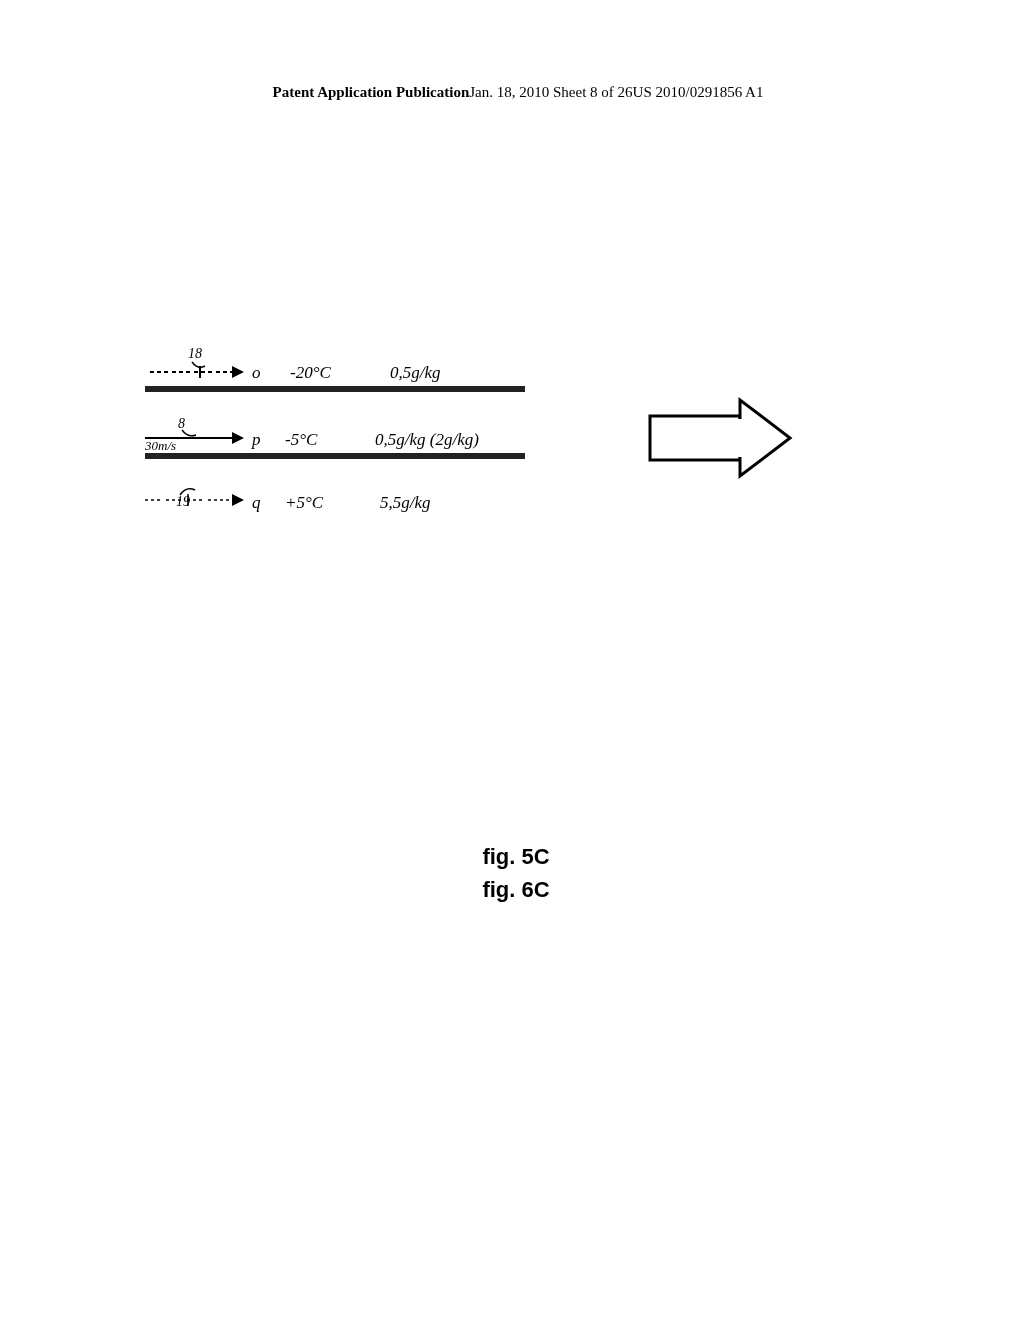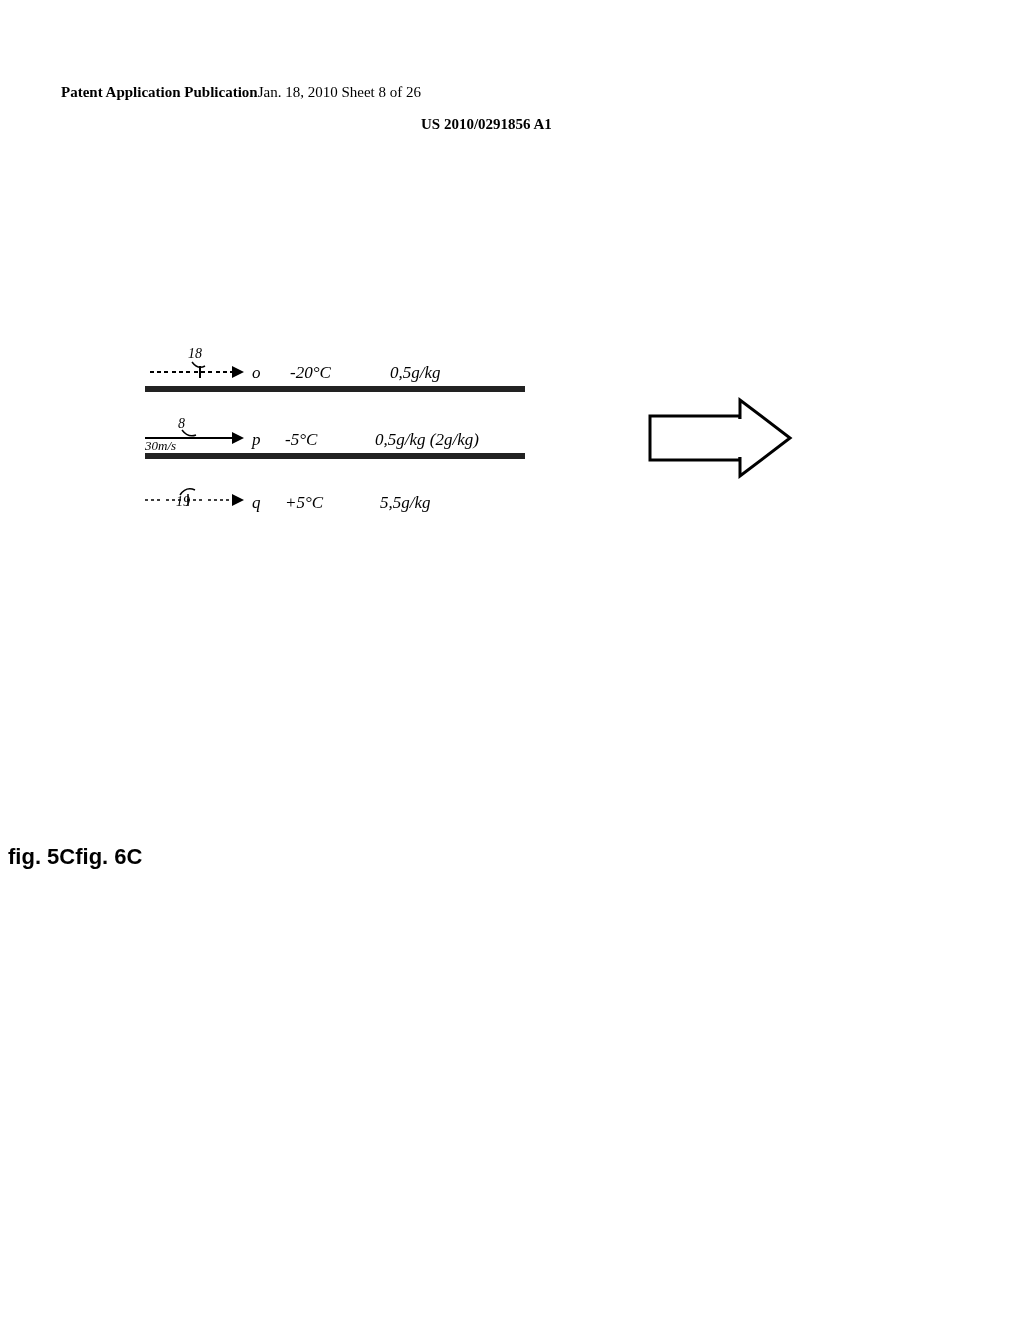--- a/index.html
+++ b/index.html
@@ -9,50 +9,49 @@
       font-family: 'Times New Roman', Times, serif;
       width: 1024px;
       height: 1320px;
       position: relative;
       overflow: hidden;
     }
 
     .header {
       position: absolute;
       top: 84px;
-      left: 1px;
+      left: 12px;
       right: 0;
       display: flex;
-      justify-content: flex-start;
+      justify-content: center;
       padding: 0 60px;
       font-size: 15px;
       font-weight: bold;
     }
 
     .header-left {
       font-weight: bold;
     }
 
     .header-center {
       font-weight: normal;
     }
 
     .header-right {
-      font-weight: bold;
-      margin-top: 32px;
+      font-weight: normal;
     }
 
     
     .fig-area {
       position: absolute;
       top: 840px;
       left: 8px;
       right: 0;
       display: flex;
-      flex-direction: row;
+      flex-direction: column;
       align-items: center;
     }
 
     .fig-label {
       font-size: 22px;
       font-weight: bold;
       font-family: Arial, Helvetica, sans-serif;
       line-height: 1.5;
     }
 

